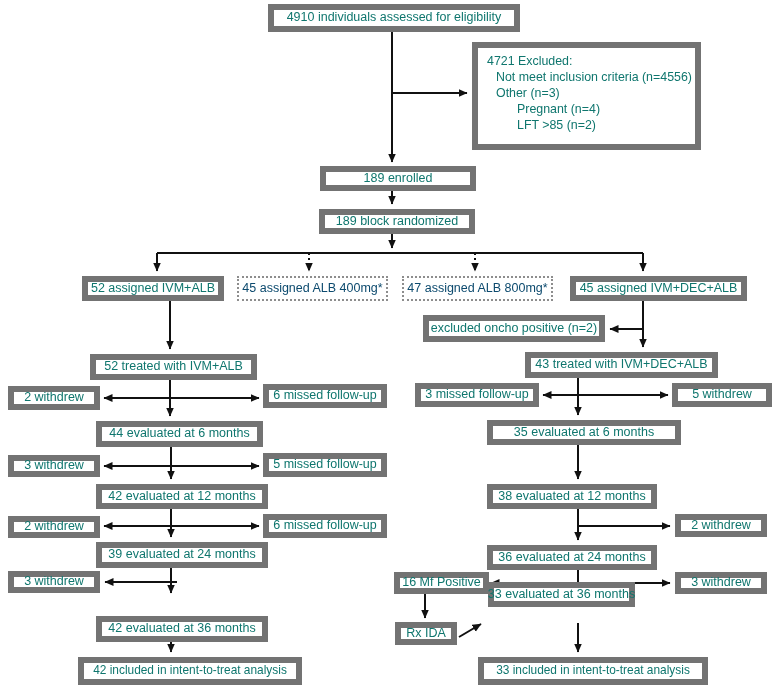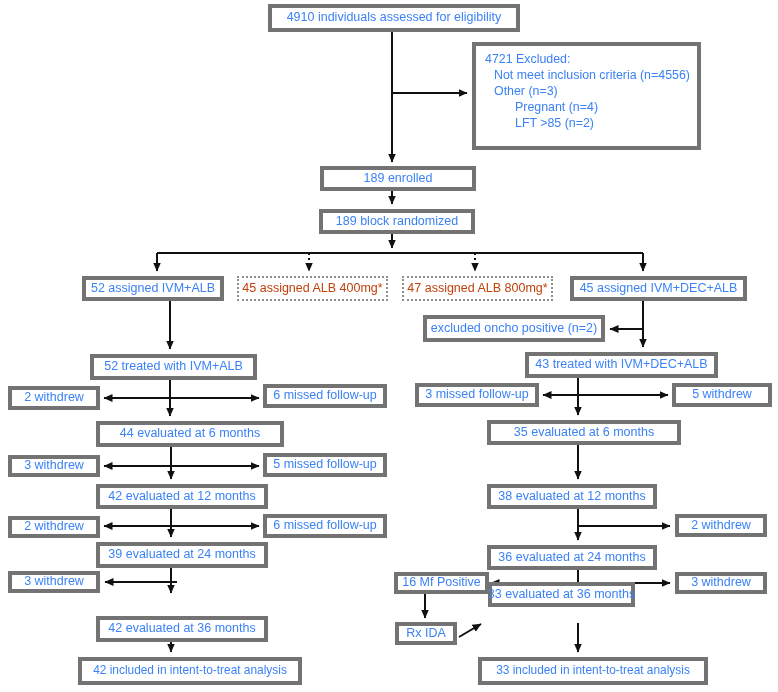--- a/index.html
+++ b/index.html
@@ -3,26 +3,26 @@
 <meta charset="utf-8">
 <style>
   html,body { margin:0; padding:0; background:#ffffff; }
   .canvas {
     position:relative; width:778px; height:692px; background:#ffffff;
     font-family:"Liberation Sans", sans-serif; overflow:hidden;
   }
   svg.wires { position:absolute; left:0; top:0; z-index:1; }
   .bx {
     position:absolute; box-sizing:border-box; background:#ffffff;
-    border:4px solid #737373; color:#3b82f6;
+    border:6px solid #737373; color:#0f766e;
     display:flex; align-items:center; justify-content:center;
     font-size:12.5px; line-height:1.1; white-space:nowrap; z-index:2;
   }
   .bx span { display:inline-block; }
-  .ghost { border:2px dotted #8d8d8d; color:#c2410c; }
+  .ghost { border:2px dotted #8d8d8d; color:#0c4a6e; }
   .fsm { font-size:11.9px; }
   .excluded {
     display:block; text-align:left; padding:5px 0 0 9px;
     font-size:12.4px; line-height:16px;
   }
   .xl { white-space:nowrap; }
   .ind1 { padding-left:9px; }
   .ind2 { padding-left:30px; }
 </style>
 </head>
@@ -118,21 +118,21 @@
   <div class="bx" style="left:525px;top:352px;width:193px;height:26px">
     <span>43 treated with IVM+DEC+ALB</span>
   </div>
 
   <div class="bx" style="left:8px;top:386px;width:92px;height:24px">
     <span>2 withdrew</span>
   </div>
   <div class="bx" style="left:263px;top:384px;width:124px;height:24px">
     <span>6 missed follow-up</span>
   </div>
-  <div class="bx" style="left:96px;top:421px;width:188px;height:26px">
+  <div class="bx" style="left:96px;top:421px;width:167px;height:26px">
     <span>44 evaluated at 6 months</span>
   </div>
   <div class="bx" style="left:8px;top:455px;width:92px;height:22px">
     <span>3 withdrew</span>
   </div>
   <div class="bx" style="left:263px;top:453px;width:124px;height:24px">
     <span>5 missed follow-up</span>
   </div>
   <div class="bx" style="left:96px;top:484px;width:172px;height:25px">
     <span>42 evaluated at 12 months</span>

